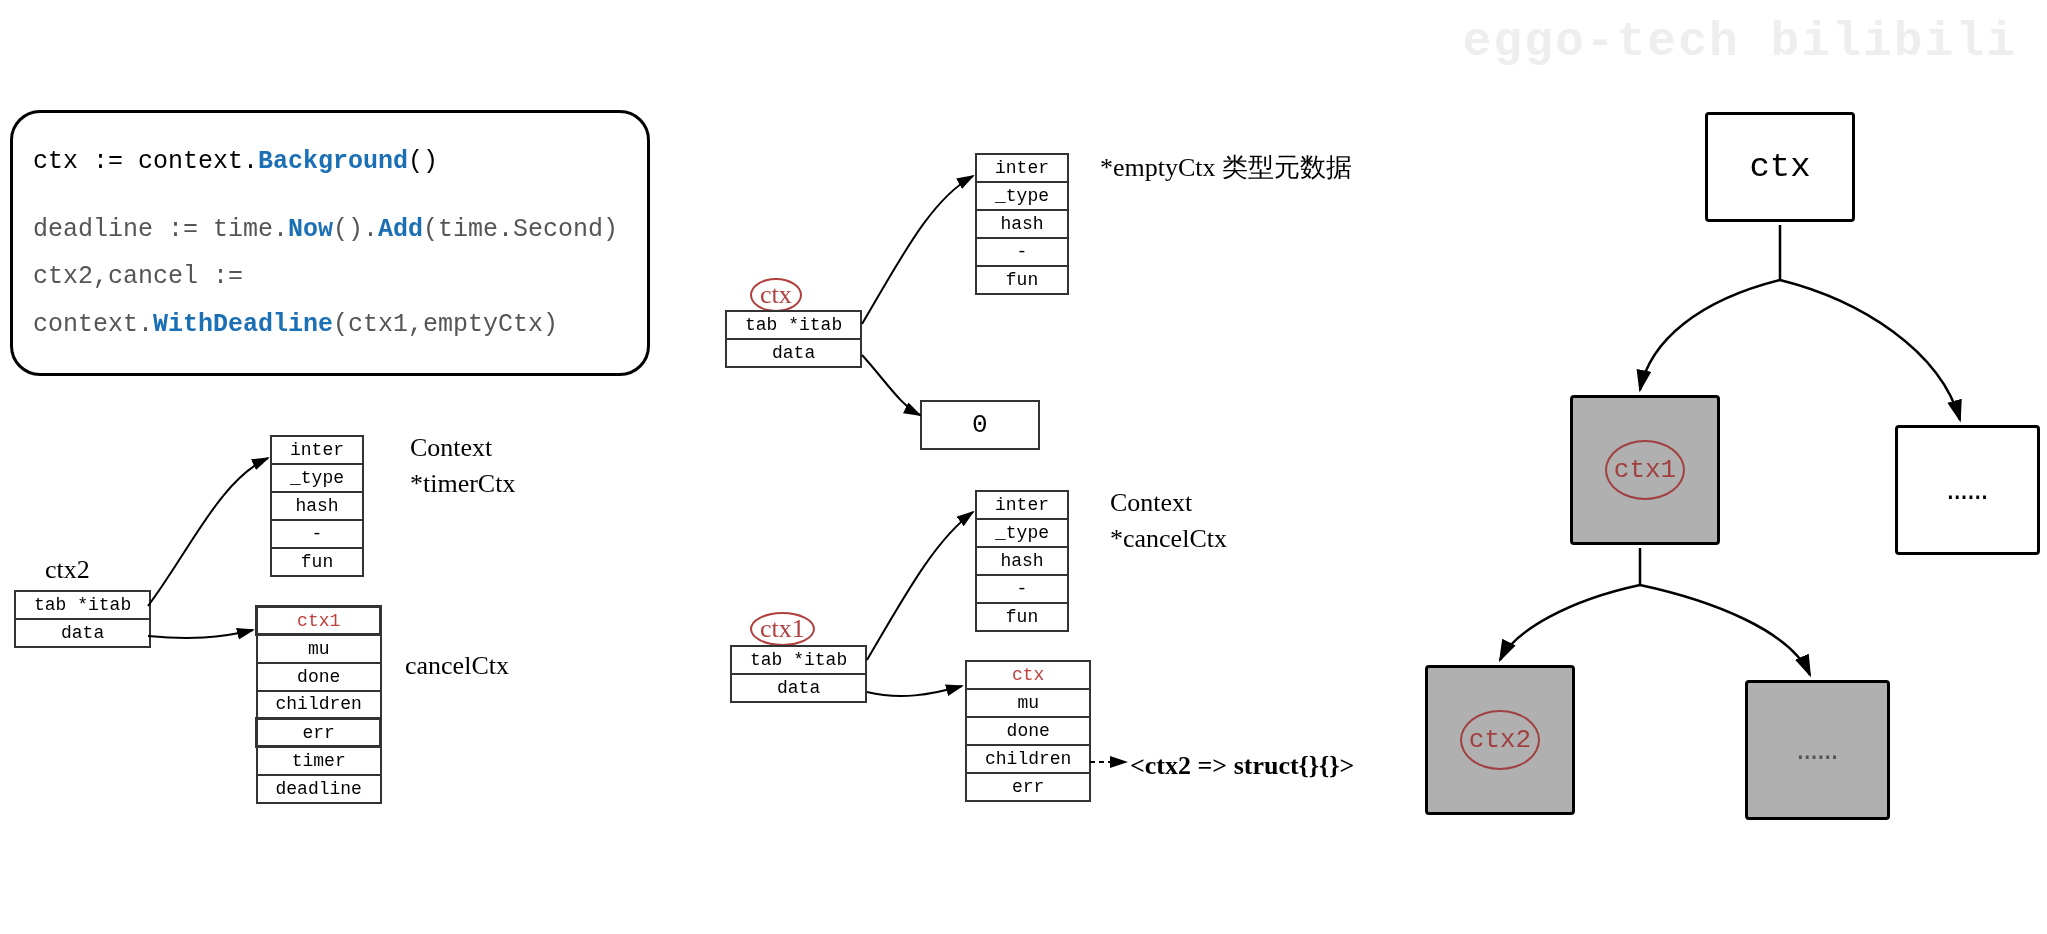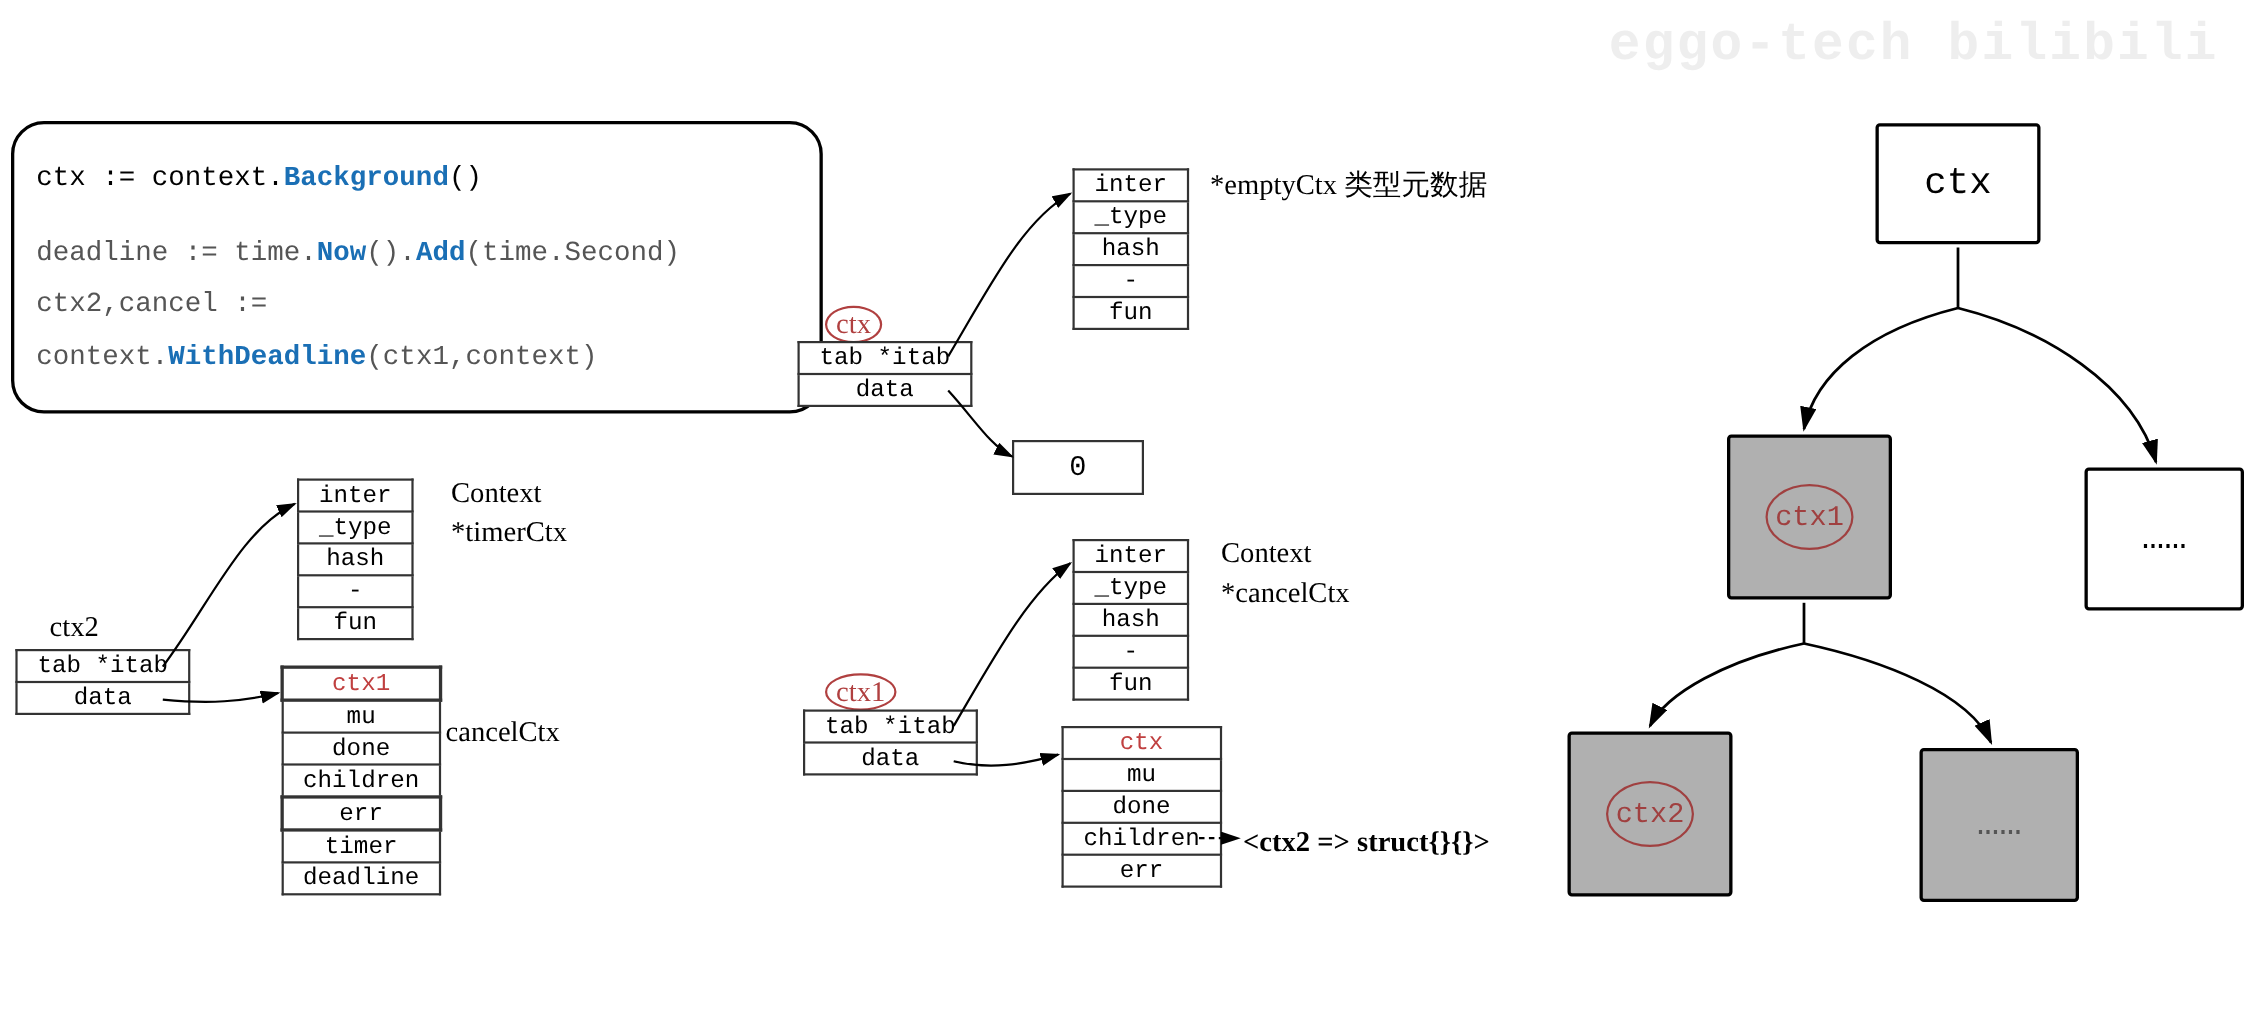--- a/index.html
+++ b/index.html
@@ -20,34 +20,34 @@
     font-size: 48px;
     font-weight: bold;
     color: rgba(200,200,200,0.3);
     letter-spacing: 2px;
   }
   
   .code-box {
     position: absolute;
     left: 10px;
     top: 110px;
-    width: 738px;
+    width: 640px;
     border: 3px solid #000;
     border-radius: 30px;
     padding: 25px 20px;
     font-size: 25px;
     line-height: 1.9;
   }
   .kw { color: #1a6fb5; font-weight: bold; }
   .gray { color: #555; }
   
   .box-table {
     position: absolute;
     border-collapse: collapse;
-    font-size: 22px;
+    font-size: 18px;
     text-align: center;
   }
   .box-table td {
     border: 2px solid #333;
     padding: 1px 18px;
     height: 28px;
     background: #fff;
   }
   .box-label {
     position: absolute;
@@ -114,21 +114,21 @@
 
 <div class="code-box">
   <div>
     <span>ctx := context.</span><span class="kw">Background</span><span>()</span>
   </div>
   <div style="height:20px"></div>
   <div class="gray">
     <span>deadline := time.</span><span class="kw">Now</span><span>().</span><span class="kw">Add</span><span>(time.Second)</span>
   </div>
   <div class="gray">
-    <span>ctx2,cancel := context.</span><span class="kw">WithDeadline</span><span>(ctx1,context)</span>
+    <span>ctx2,cancel := context.</span><span class="kw">WithDeadline</span><span>(ctx1,emptyCtx)</span>
   </div>
 </div>
 
 <div class="box-label" style="left:45px; top:555px;">ctx2</div>
 <table class="box-table" style="left:14px; top:590px;">
   <tbody>
       <tr>
         <td>tab *itab</td>
       </tr>
   <tr>

